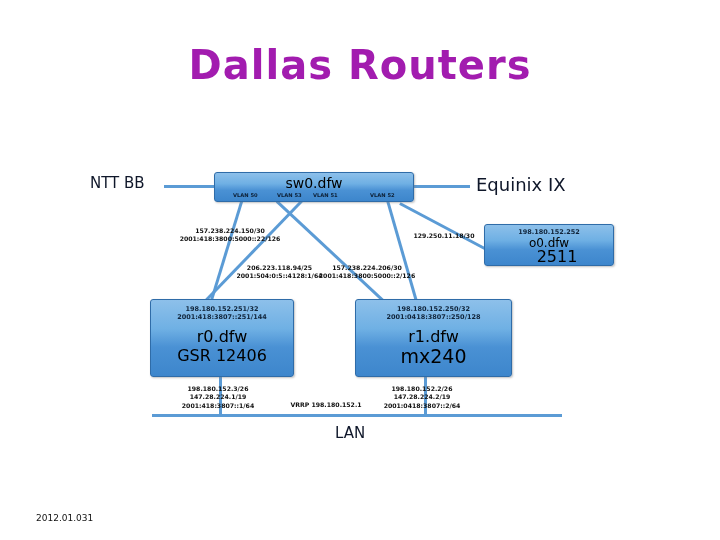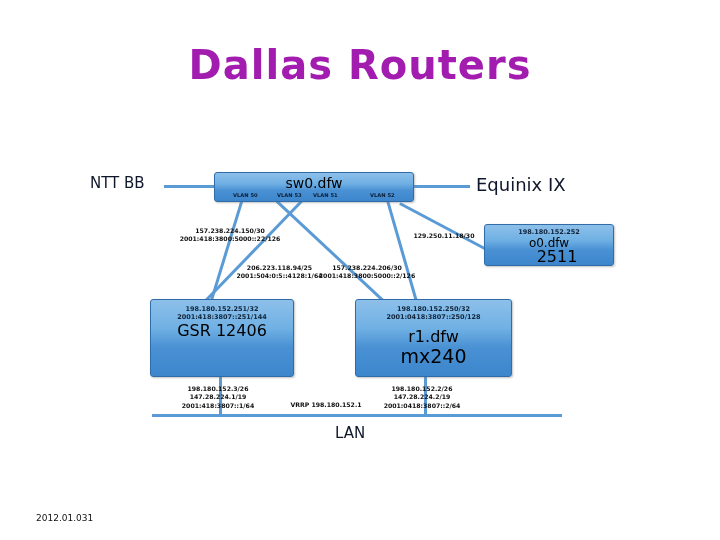--- a/index.html
+++ b/index.html
@@ -147,20 +147,21 @@
 
   <div class="node" id="o0">
     <div class="hdr">198.180.152.252</div>
     <div class="nm">o0.dfw</div>
     <div class="nm3">2511</div>
   </div>
 
   <div class="node" id="r0">
     <div class="hdr">198.180.152.251/32</div>
     <div class="hdr">2001:418:3807::251/144</div>
+    <div class="bigname">r0.dfw</div>
     <div class="model">GSR 12406</div>
   </div>
 
   <div class="node" id="r1">
     <div class="hdr">198.180.152.250/32</div>
     <div class="hdr">2001:0418:3807::250/128</div>
     <div class="bigname">r1.dfw</div>
     <div class="model">mx240</div>
   </div>
 

